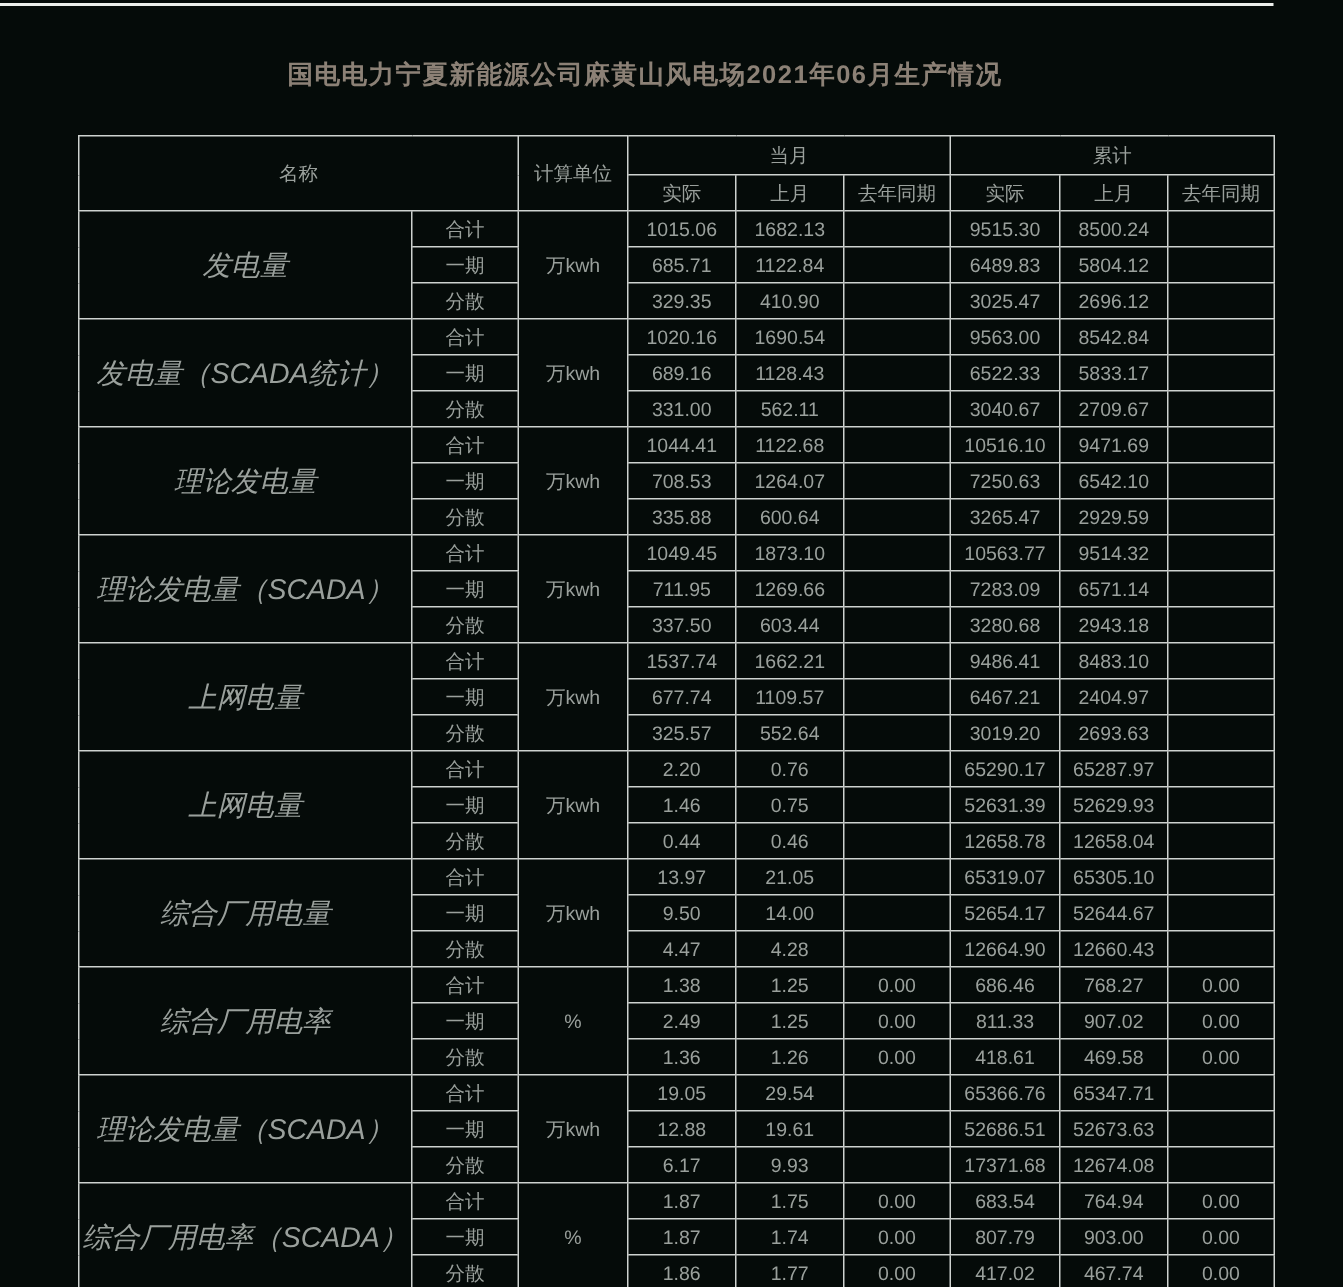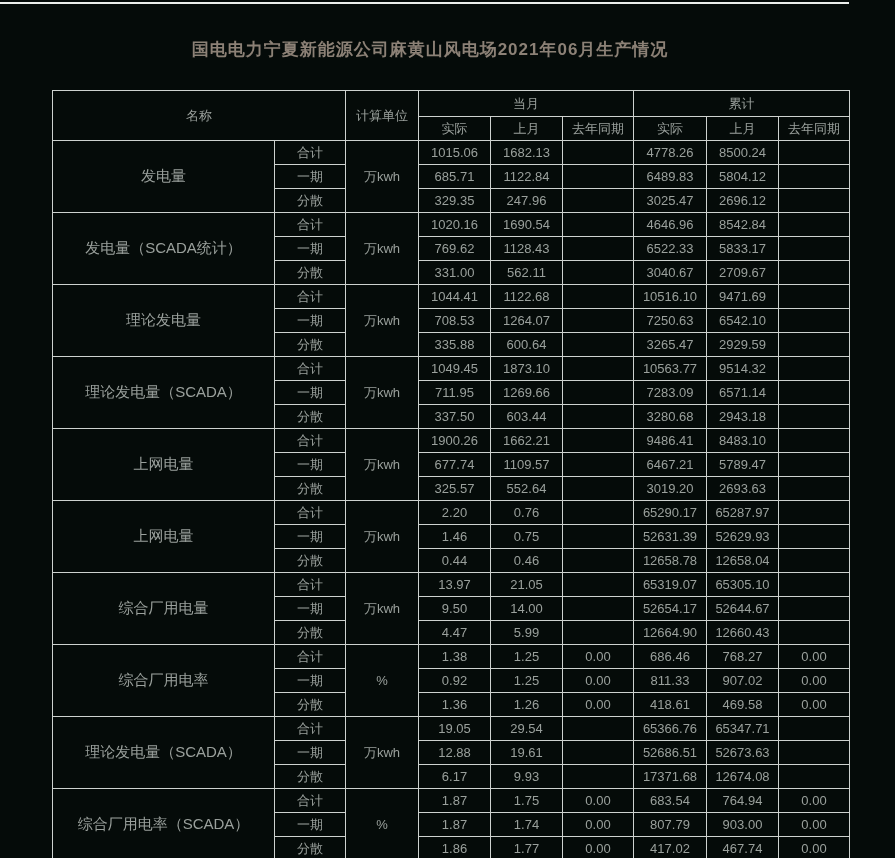--- a/index.html
+++ b/index.html
@@ -45,21 +45,21 @@
     font-size: 13px;
     font-weight: normal;
     text-align: center;
     vertical-align: middle;
     padding: 0;
     white-space: nowrap;
     overflow: hidden;
     height: 23px;
   }
   table.report thead tr.h1 th { height: 25px; }
-  table.report td.name-cell { font-size: 15px; }
+  table.report td.name-cell { font-size: 19px; font-style: italic; }
   table.report td.num-cell  { font-size: 13px; }
 </style>
 </head>
 <body>
 
 <div class="page">
 
   <div class="top-line"></div>
 
   <div class="title">国电电力宁夏新能源公司麻黄山风电场2021年06月生产情况</div>
@@ -93,56 +93,56 @@
       </tr>
     </thead>
     <tbody id="report-body">
         <tr>
           <td class="name-cell" rowspan="3">发电量</td>
           <td>合计</td>
           <td rowspan="3">万kwh</td>
           <td class="num-cell">1015.06</td>
           <td class="num-cell">1682.13</td>
           <td class="num-cell"></td>
-          <td class="num-cell">4778.26</td>
+          <td class="num-cell">9515.30</td>
           <td class="num-cell">8500.24</td>
           <td class="num-cell"></td>
         </tr>
         <tr>
           <td>一期</td>
           <td class="num-cell">685.71</td>
           <td class="num-cell">1122.84</td>
           <td class="num-cell"></td>
           <td class="num-cell">6489.83</td>
           <td class="num-cell">5804.12</td>
           <td class="num-cell"></td>
         </tr>
         <tr>
           <td>分散</td>
           <td class="num-cell">329.35</td>
-          <td class="num-cell">247.96</td>
+          <td class="num-cell">410.90</td>
           <td class="num-cell"></td>
           <td class="num-cell">3025.47</td>
           <td class="num-cell">2696.12</td>
           <td class="num-cell"></td>
         </tr>
         <tr>
           <td class="name-cell" rowspan="3">发电量（SCADA统计）</td>
           <td>合计</td>
           <td rowspan="3">万kwh</td>
           <td class="num-cell">1020.16</td>
           <td class="num-cell">1690.54</td>
           <td class="num-cell"></td>
-          <td class="num-cell">4646.96</td>
+          <td class="num-cell">9563.00</td>
           <td class="num-cell">8542.84</td>
           <td class="num-cell"></td>
         </tr>
         <tr>
           <td>一期</td>
-          <td class="num-cell">769.62</td>
+          <td class="num-cell">689.16</td>
           <td class="num-cell">1128.43</td>
           <td class="num-cell"></td>
           <td class="num-cell">6522.33</td>
           <td class="num-cell">5833.17</td>
           <td class="num-cell"></td>
         </tr>
         <tr>
           <td>分散</td>
           <td class="num-cell">331.00</td>
           <td class="num-cell">562.11</td>
@@ -206,34 +206,34 @@
           <td class="num-cell">603.44</td>
           <td class="num-cell"></td>
           <td class="num-cell">3280.68</td>
           <td class="num-cell">2943.18</td>
           <td class="num-cell"></td>
         </tr>
         <tr>
           <td class="name-cell" rowspan="3">上网电量</td>
           <td>合计</td>
           <td rowspan="3">万kwh</td>
-          <td class="num-cell">1900.26</td>
+          <td class="num-cell">1537.74</td>
           <td class="num-cell">1662.21</td>
           <td class="num-cell"></td>
           <td class="num-cell">9486.41</td>
           <td class="num-cell">8483.10</td>
           <td class="num-cell"></td>
         </tr>
         <tr>
           <td>一期</td>
           <td class="num-cell">677.74</td>
           <td class="num-cell">1109.57</td>
           <td class="num-cell"></td>
           <td class="num-cell">6467.21</td>
-          <td class="num-cell">5789.47</td>
+          <td class="num-cell">2404.97</td>
           <td class="num-cell"></td>
         </tr>
         <tr>
           <td>分散</td>
           <td class="num-cell">325.57</td>
           <td class="num-cell">552.64</td>
           <td class="num-cell"></td>
           <td class="num-cell">3019.20</td>
           <td class="num-cell">2693.63</td>
           <td class="num-cell"></td>
@@ -283,40 +283,40 @@
           <td class="num-cell">9.50</td>
           <td class="num-cell">14.00</td>
           <td class="num-cell"></td>
           <td class="num-cell">52654.17</td>
           <td class="num-cell">52644.67</td>
           <td class="num-cell"></td>
         </tr>
         <tr>
           <td>分散</td>
           <td class="num-cell">4.47</td>
-          <td class="num-cell">5.99</td>
+          <td class="num-cell">4.28</td>
           <td class="num-cell"></td>
           <td class="num-cell">12664.90</td>
           <td class="num-cell">12660.43</td>
           <td class="num-cell"></td>
         </tr>
         <tr>
           <td class="name-cell" rowspan="3">综合厂用电率</td>
           <td>合计</td>
           <td rowspan="3">%</td>
           <td class="num-cell">1.38</td>
           <td class="num-cell">1.25</td>
           <td class="num-cell">0.00</td>
           <td class="num-cell">686.46</td>
           <td class="num-cell">768.27</td>
           <td class="num-cell">0.00</td>
         </tr>
         <tr>
           <td>一期</td>
-          <td class="num-cell">0.92</td>
+          <td class="num-cell">2.49</td>
           <td class="num-cell">1.25</td>
           <td class="num-cell">0.00</td>
           <td class="num-cell">811.33</td>
           <td class="num-cell">907.02</td>
           <td class="num-cell">0.00</td>
         </tr>
         <tr>
           <td>分散</td>
           <td class="num-cell">1.36</td>
           <td class="num-cell">1.26</td>

